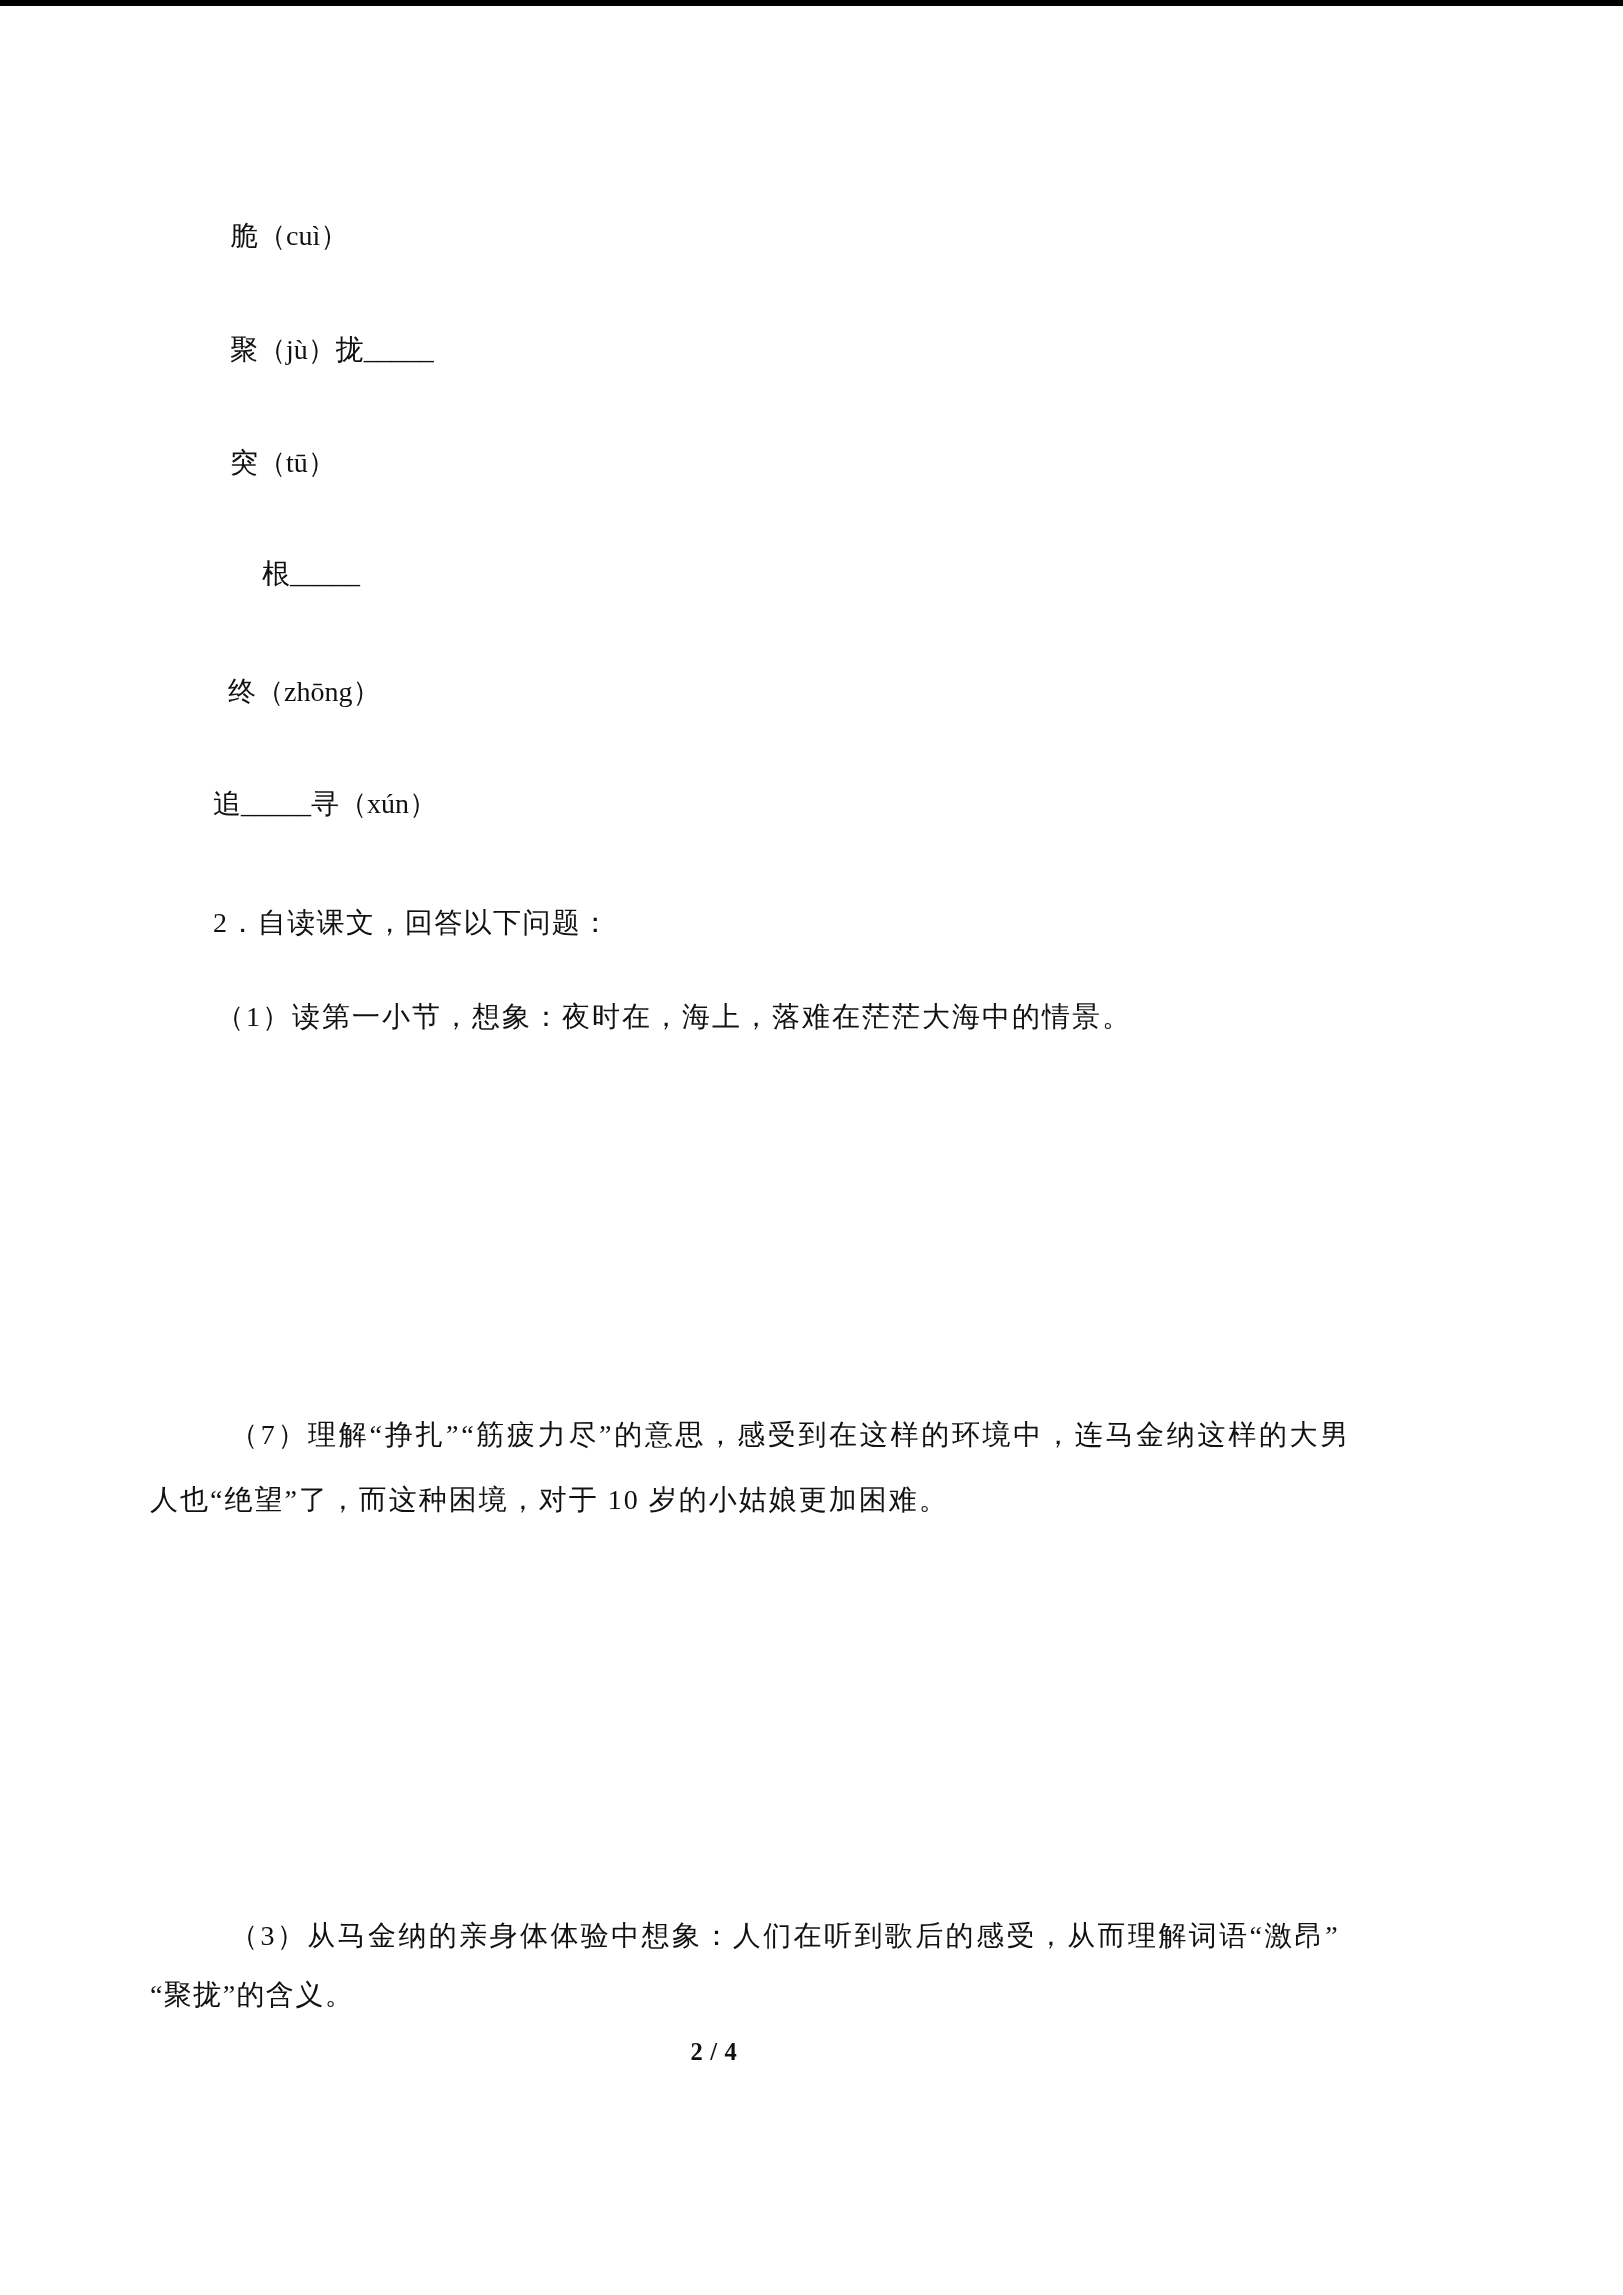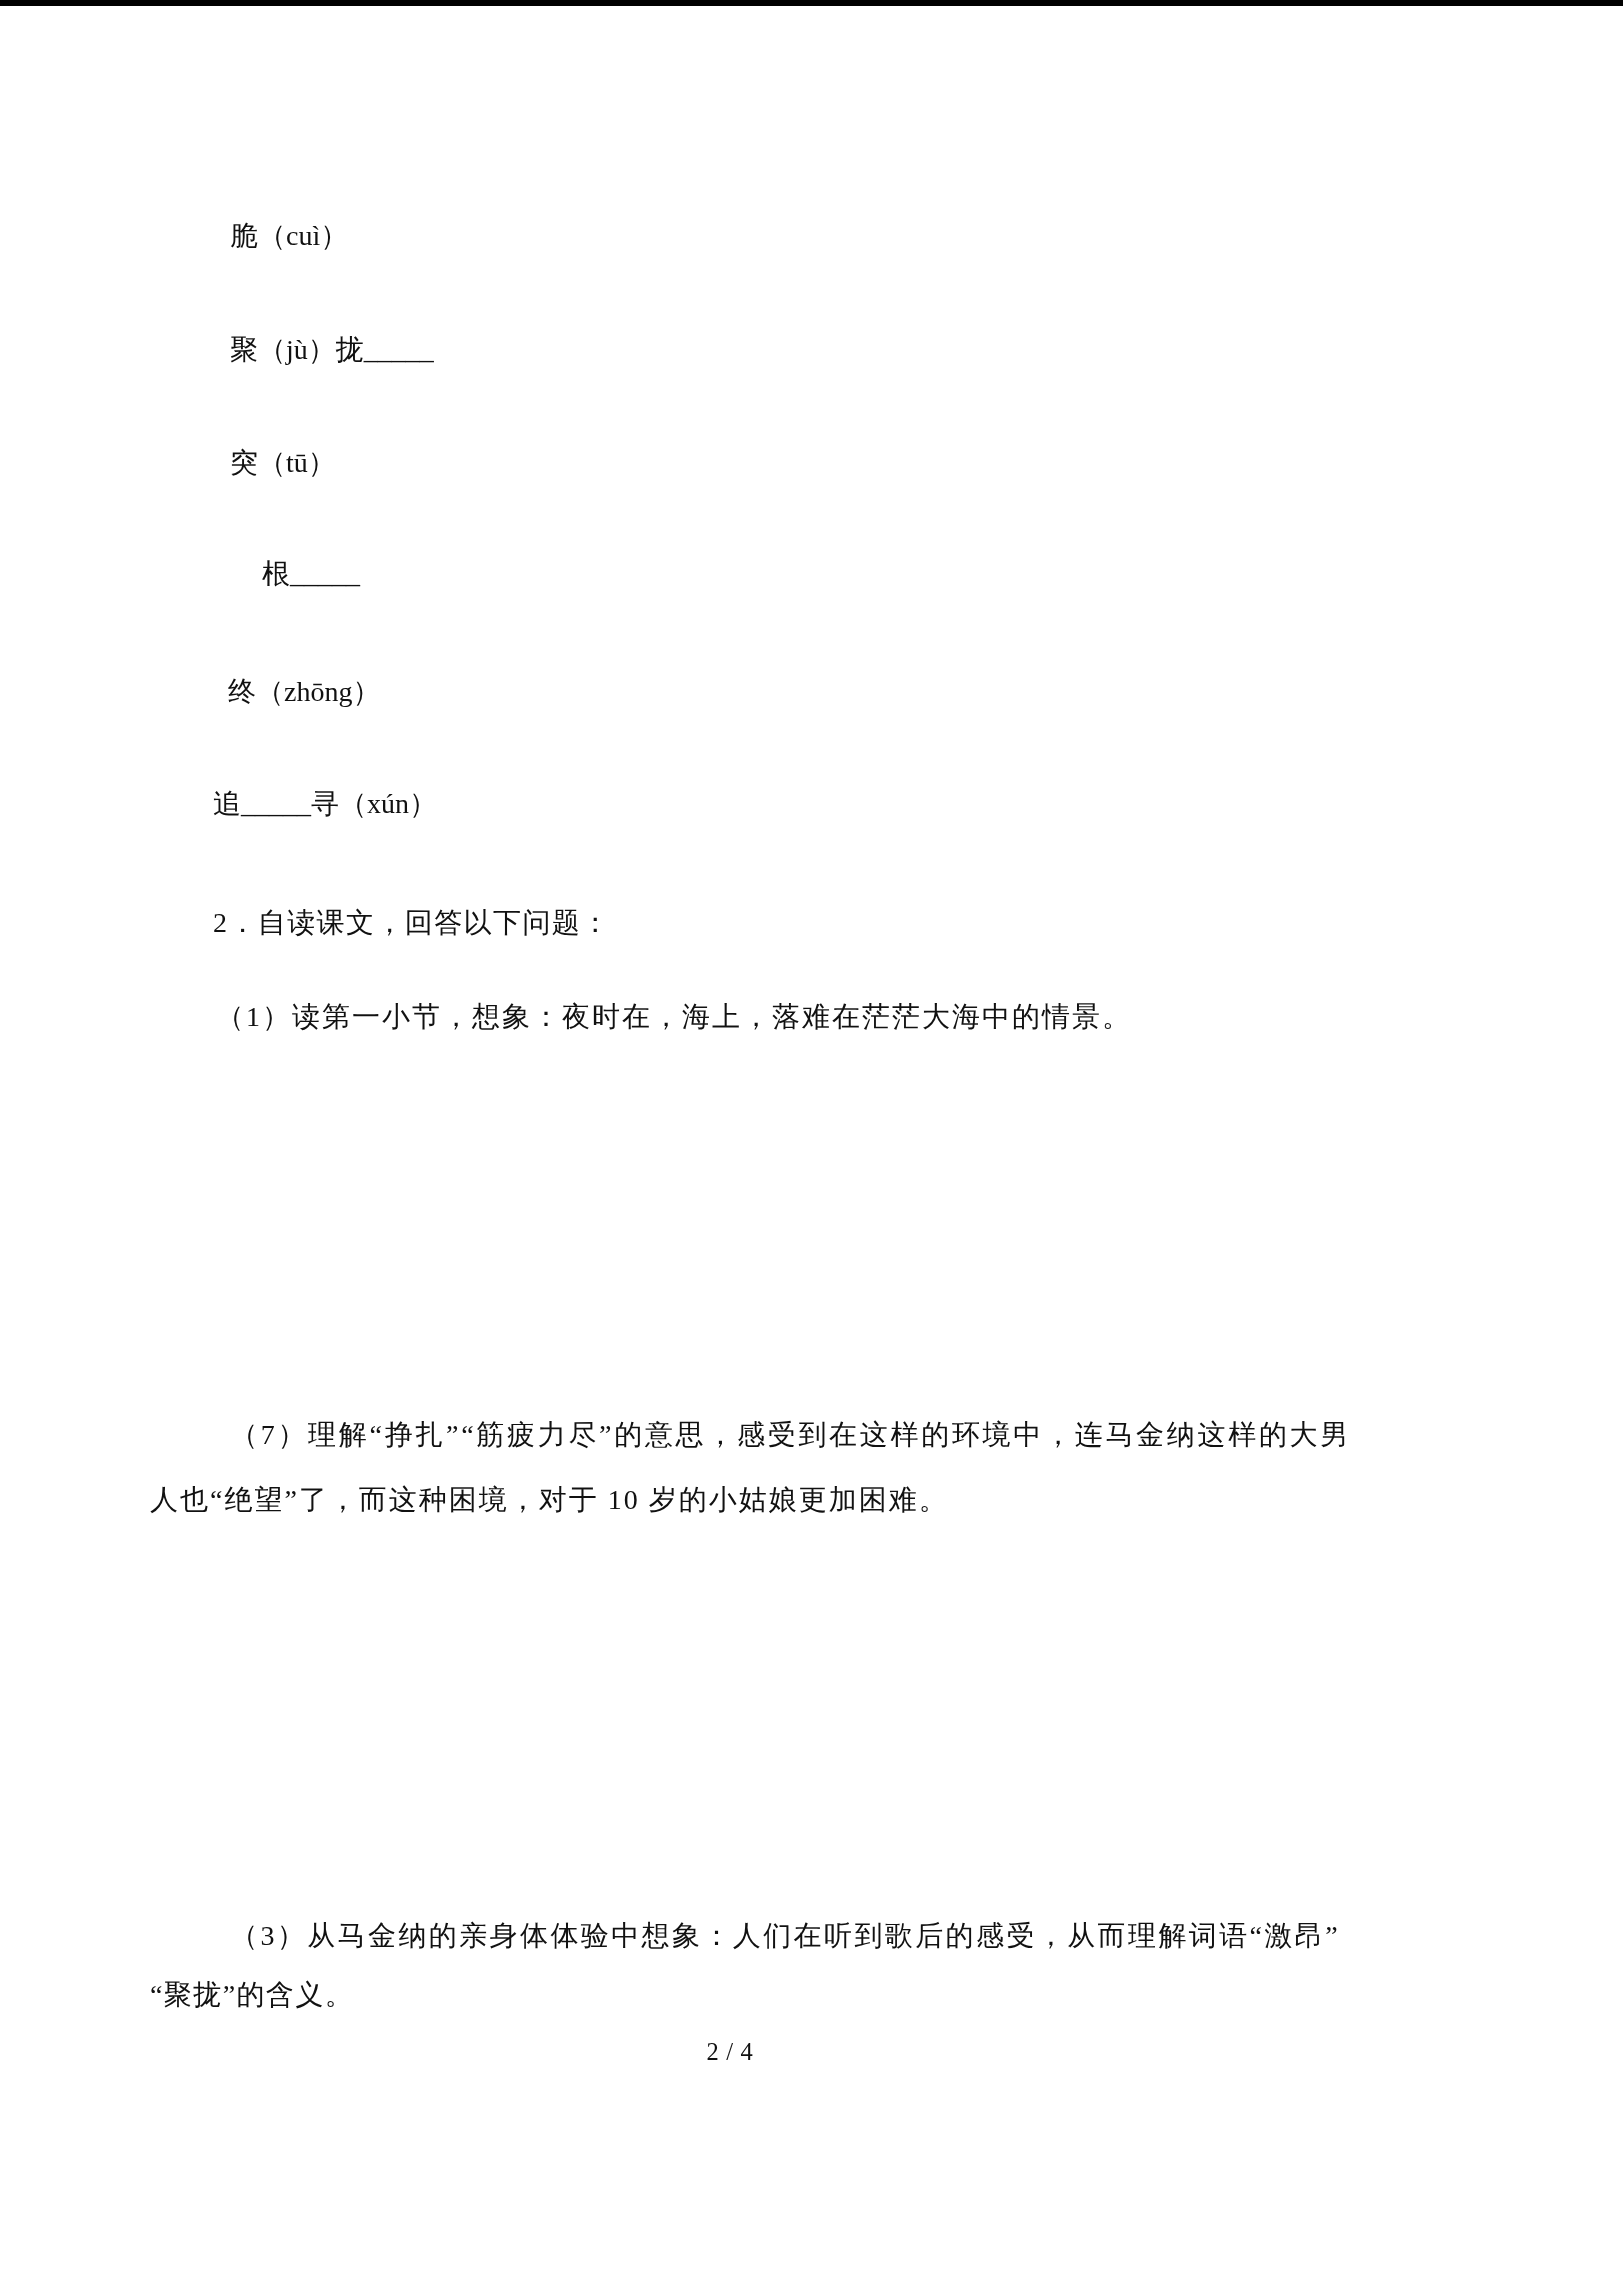--- a/index.html
+++ b/index.html
@@ -40,26 +40,26 @@
   
   #l7  { left: 213px; top: 909px; letter-spacing: 1.4px; }
   #l8  { left: 216px; top: 990px; letter-spacing: 2px; margin-top: 13px; }
   #l9  { left: 230px; top: 1421px; letter-spacing: 2.7px; }
   #l10 { left: 150px; top: 1486px; letter-spacing: 2px; }
   #l11 { left: 230px; top: 1922px; letter-spacing: 2.4px; }
   #l12 { left: 150px; top: 1981px; letter-spacing: 1.4px; font-family: Liberation Serif, serif; }
   
   #footer {
     position: absolute;
-    left: 16px;
+    left: 0;
     top: 2040px;
     width: 1428px;
     text-align: center;
     font-size: 24.5px;
-    font-weight: normal;
+    font-weight: bold;
     line-height: 1;
     letter-spacing: 0.7px;
   }
 </style>
 </head>
 <body>
 
 <div class="topbar"></div>
 
 <div id="l1" class="line">脆（cuì）</div>

